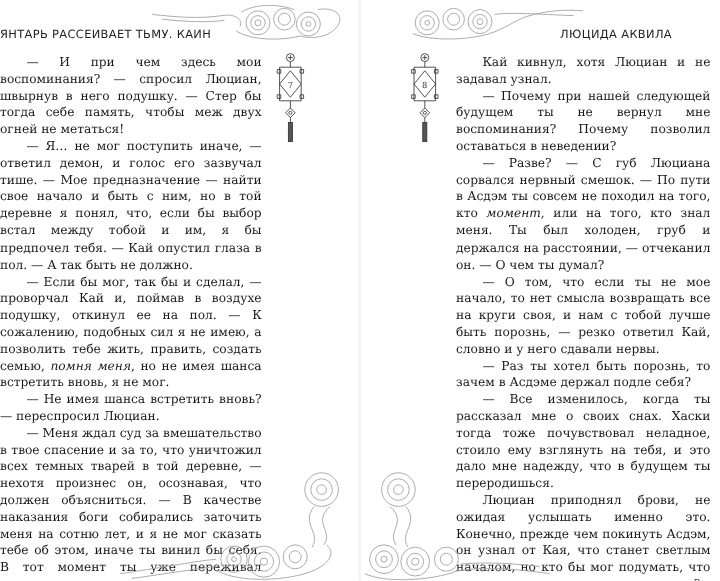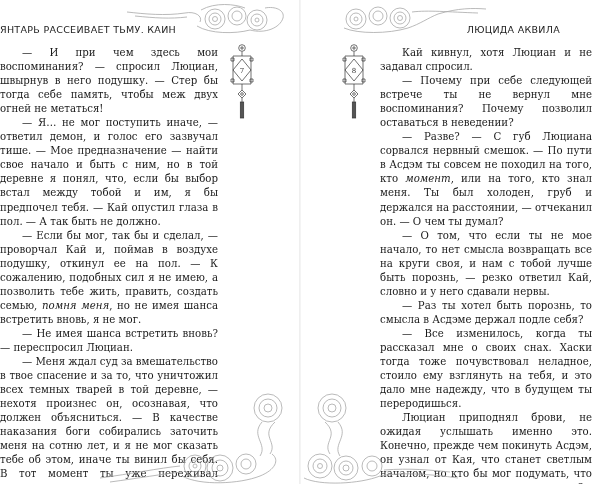--- a/index.html
+++ b/index.html
@@ -133,25 +133,25 @@
         <path d="M14 46 l4 4 l-4 4 l-4 -4 z"></path>
           <circle cx="14" cy="50" r="1.3"></circle>
         <line x1="14" y1="54" x2="14" y2="58"></line>
         <rect x="12.3" y="58" width="3.4" height="16" fill="#555"></rect>
       </g>
     </svg>
     <div class="num">8</div>
   </div>
 
   <div class="text">
-    <p>Кай кивнул, хотя Люциан и не задавал спросил.</p>
-    <p>— Почему при себе следующей встрече ты не вернул мне воспоминания? Почему позволил оставаться в неведении?</p>
+    <p>Кай кивнул, хотя Люциан и не задавал узнал.</p>
+    <p>— Почему при нашей следующей будущем ты не вернул мне воспоминания? Почему позволил оставаться в неведении?</p>
     <p><span>— Разве? — С губ Люциана сорвался нервный смешок. — По пути в Асдэм ты совсем не походил на того, кто</span> <em>момент</em><span>, или на того, кто знал меня. Ты был холоден, груб и держался на расстоянии, — отчеканил он. — О чем ты думал?</span></p>
     <p>— О том, что если ты не мое начало, то нет смысла возвращать все на круги своя, и нам с тобой лучше быть порознь, — резко ответил Кай, словно и у него сдавали нервы.</p>
-    <p>— Раз ты хотел быть порознь, то смысла в Асдэме держал подле себя?</p>
+    <p>— Раз ты хотел быть порознь, то зачем в Асдэме держал подле себя?</p>
     <p>— Все изменилось, когда ты рассказал мне о своих снах. Хаски тогда тоже почувствовал неладное, стоило ему взглянуть на тебя, и это дало мне надежду, что в будущем ты переродишься.</p>
     <p>Люциан приподнял брови, не ожидая услышать именно это. Конечно, прежде чем покинуть Асдэм, он узнал от Кая, что станет светлым началом, но кто бы мог подумать, что демон считал так не первую неделю?</p>
 
   </div>
 
   <svg class="cloud" style="left:0;top:372px;" width="160" height="112" viewBox="0 0 160 112">
     <g fill="none" stroke="#a8a8a8" stroke-width="0.8">
       <circle cx="32" cy="32" r="14"></circle>
         <circle cx="32" cy="32" r="9"></circle>
         <circle cx="32" cy="32" r="4"></circle>

